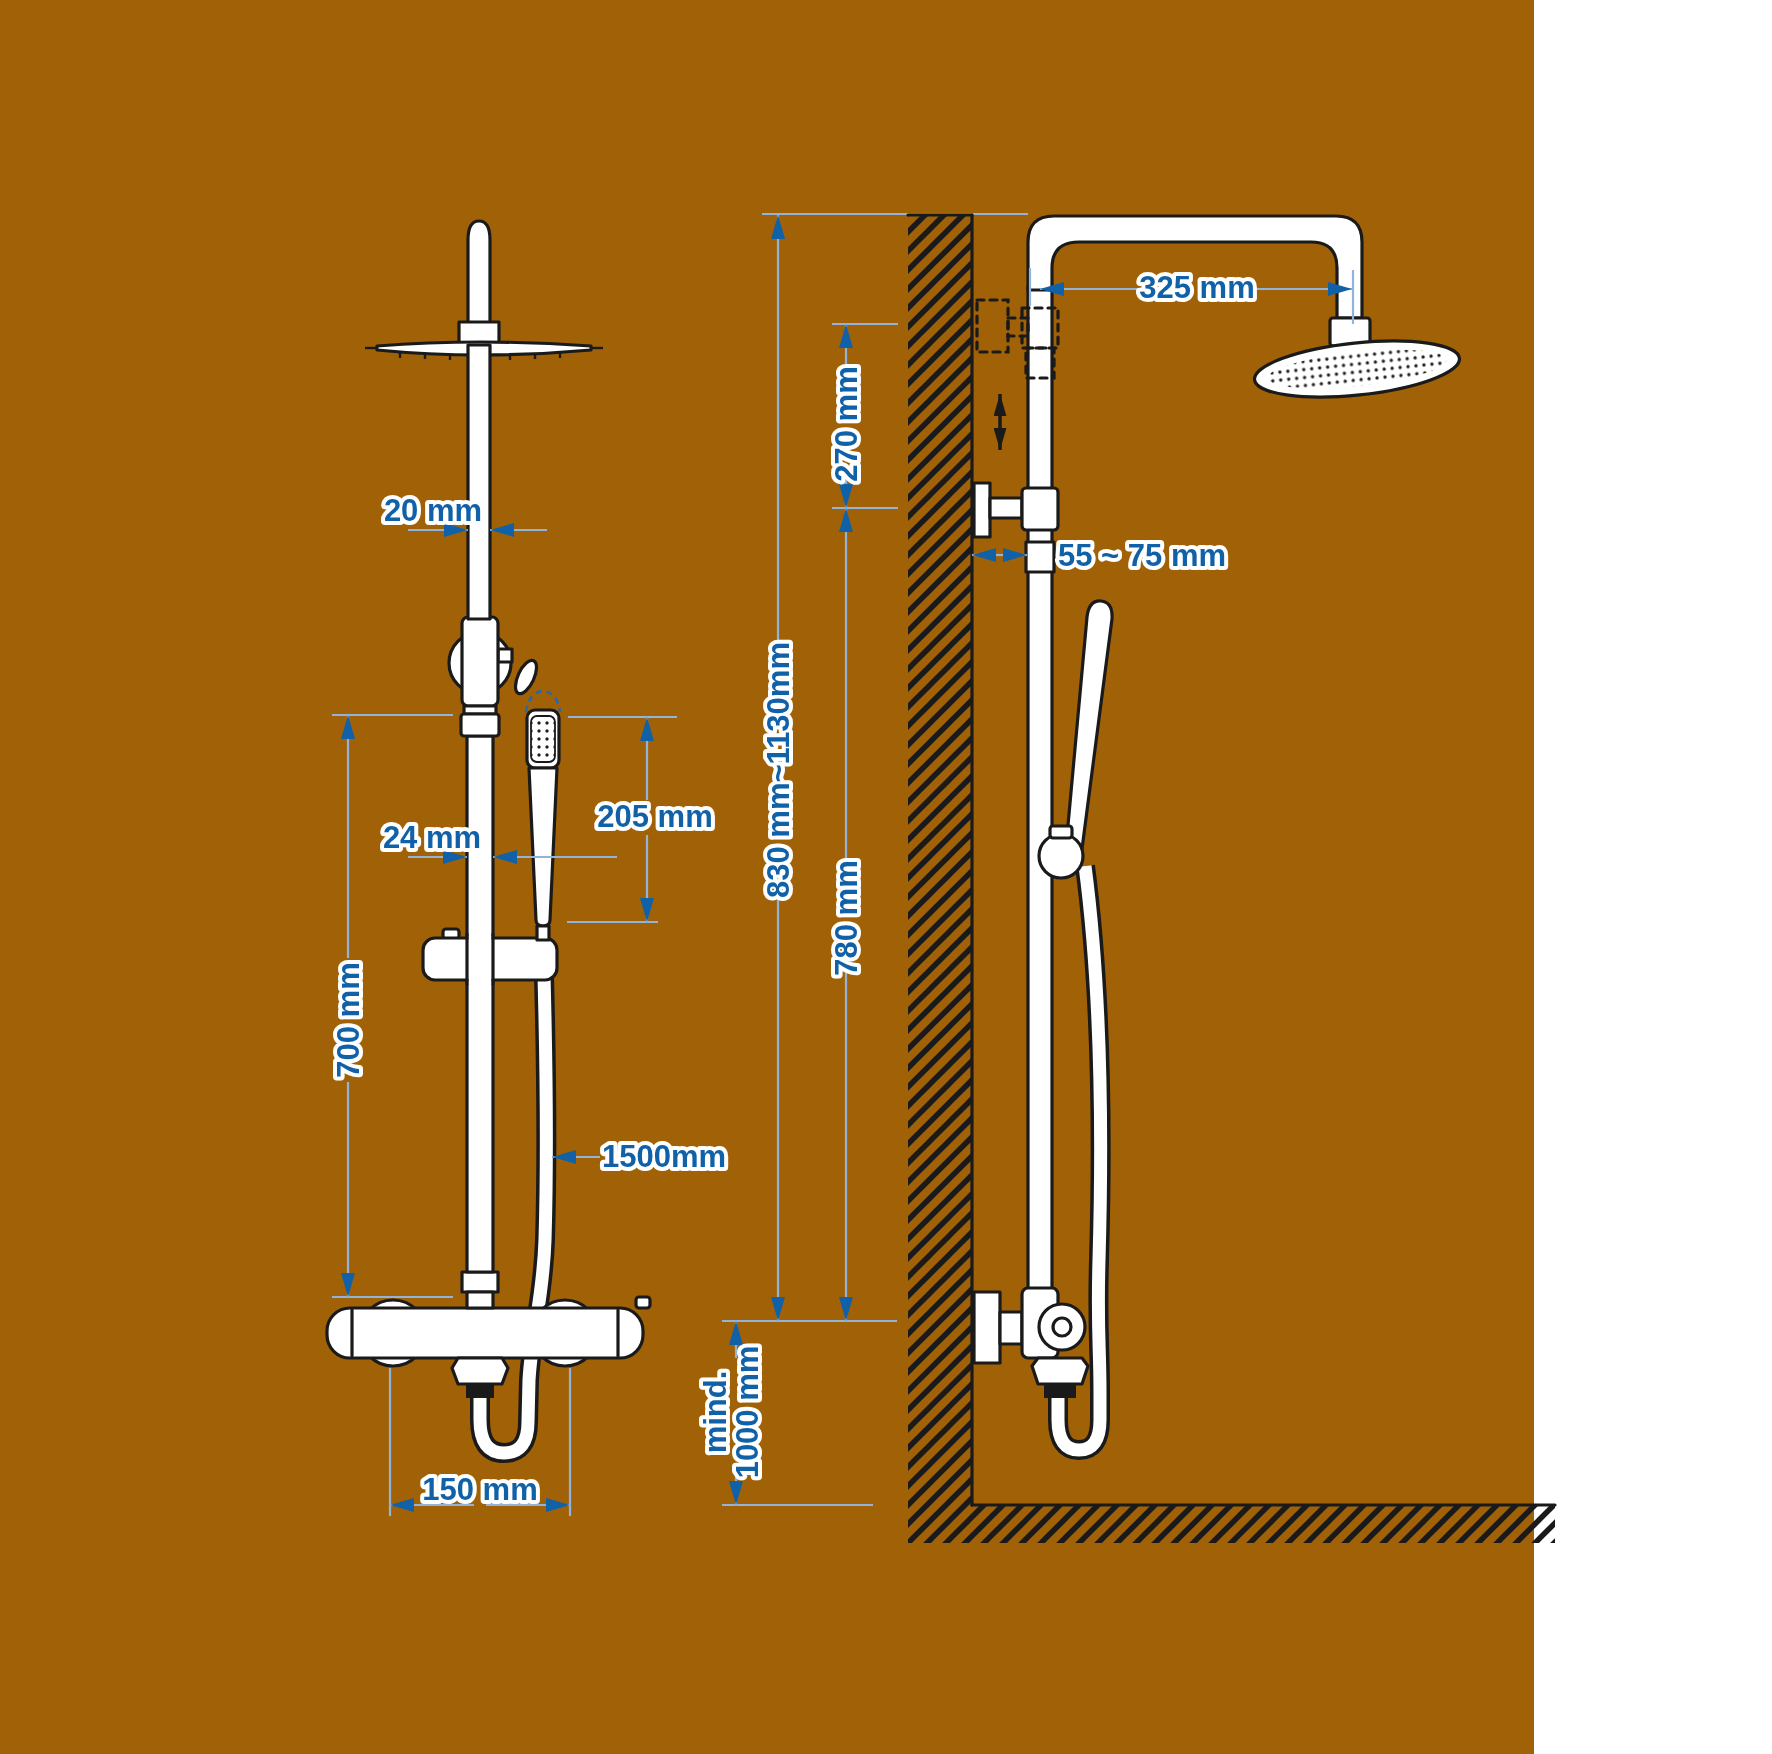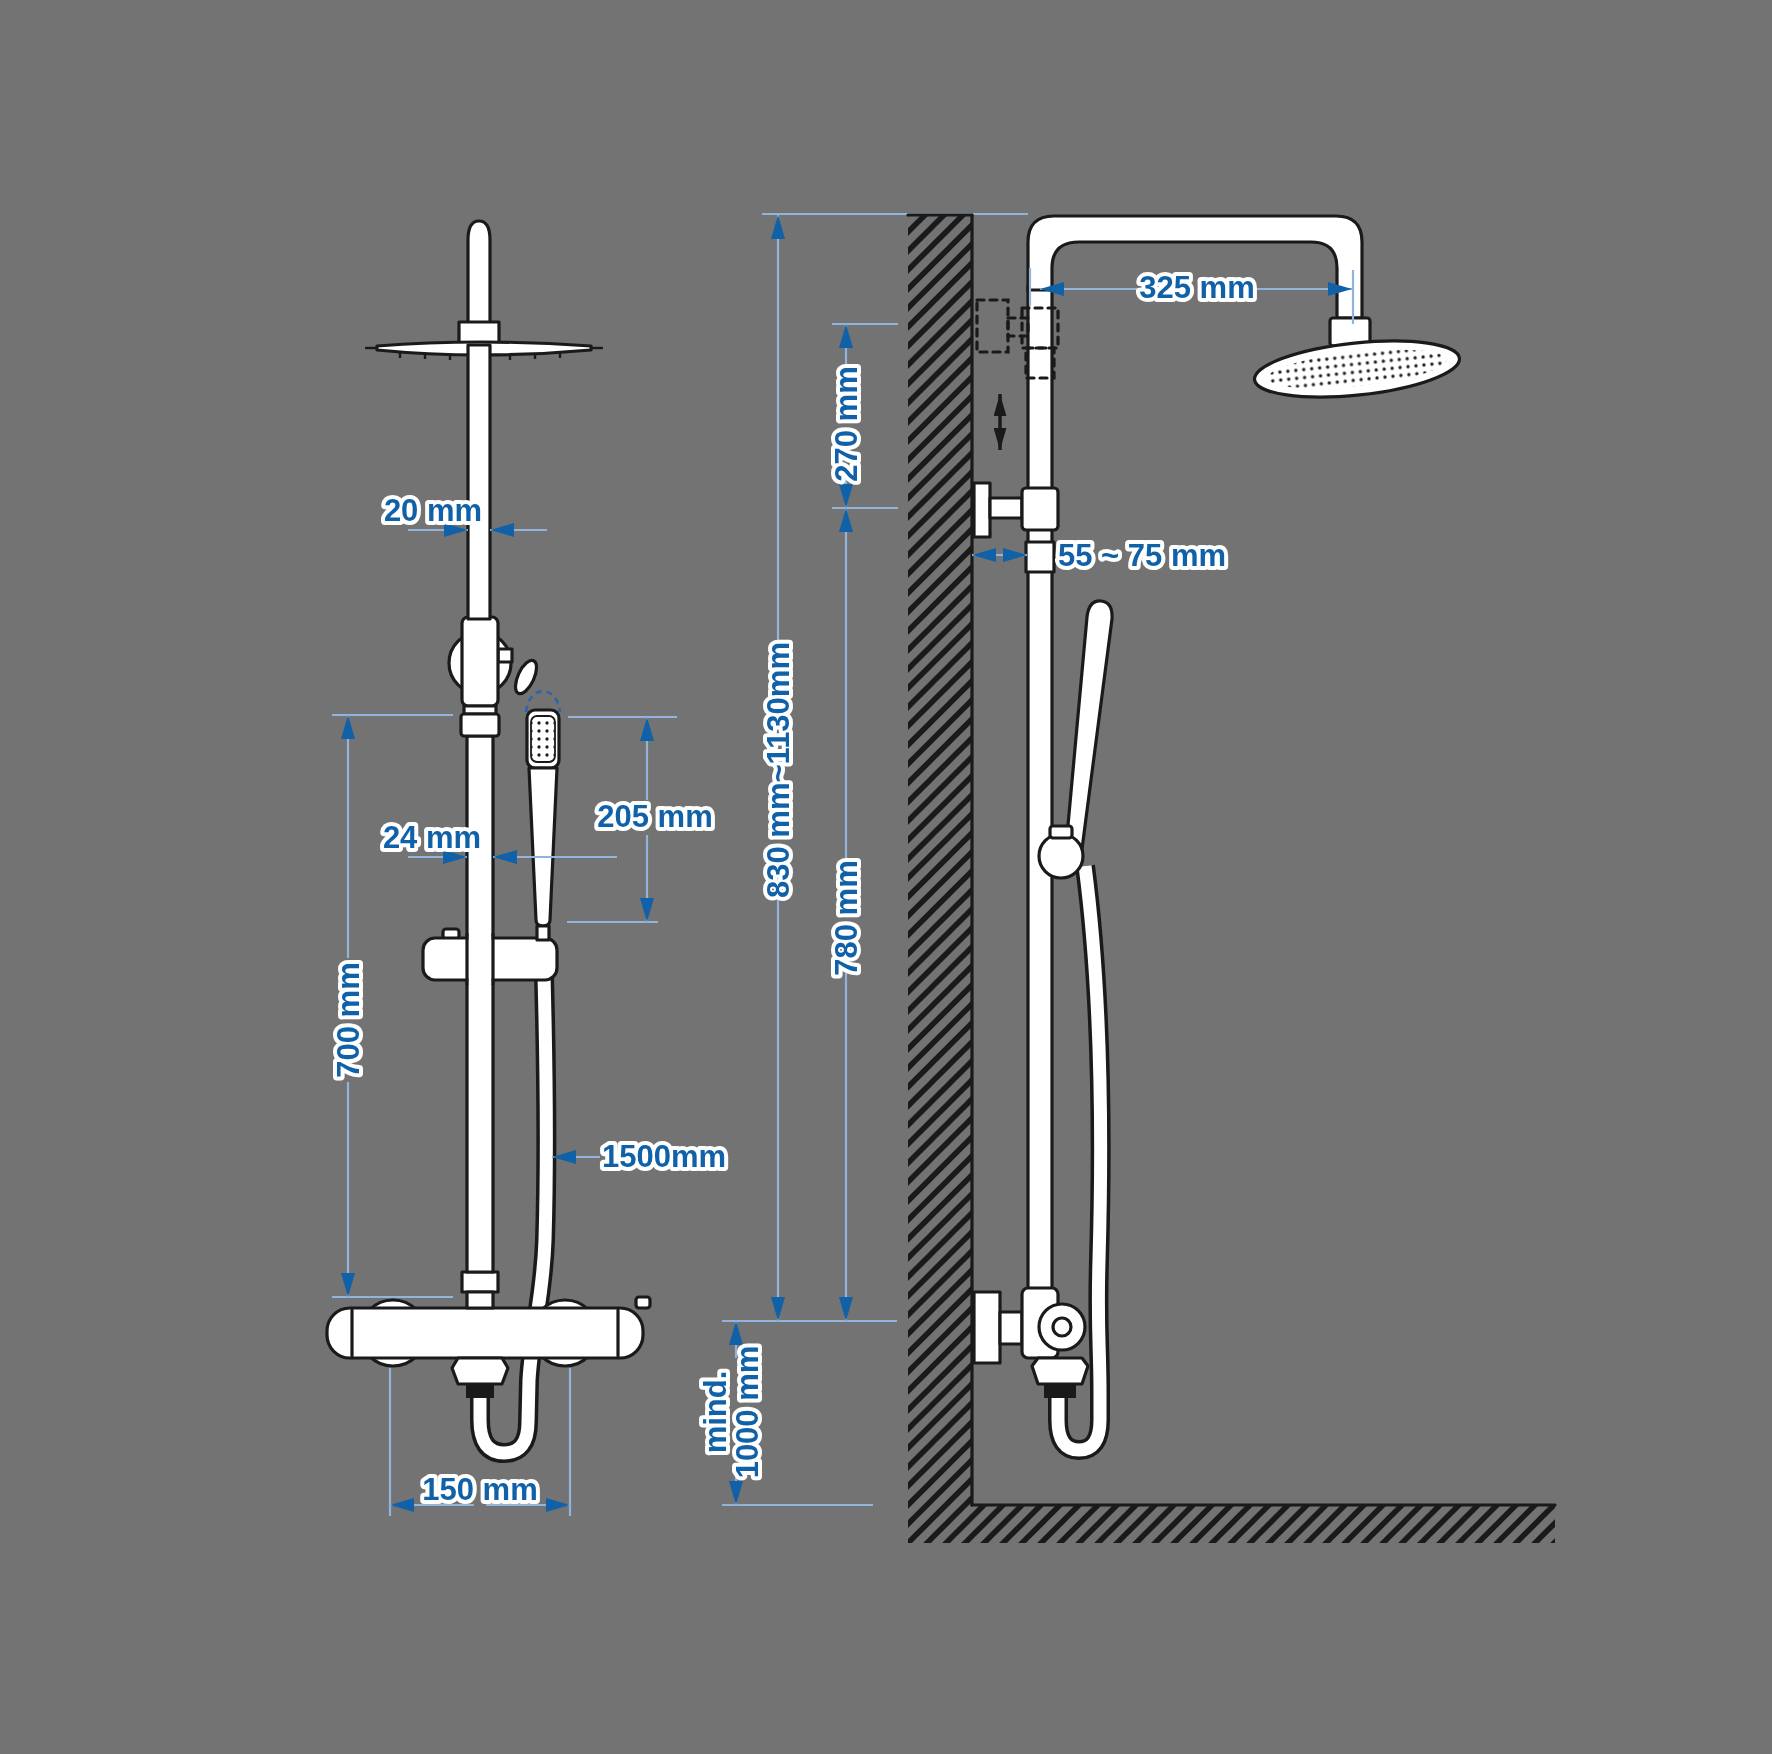--- a/index.html
+++ b/index.html
@@ -1,16 +1,16 @@
 <!DOCTYPE html>
 <html><head>
 <meta charset="utf-8">
 <style>
   html,body { margin:0; padding:0; background:#ffffff; }
-  .stage { width:1772px; height:1754px; background:#737373; position:relative; }
+  .stage { width:1534px; height:1754px; background:#a16207; position:relative; }
   svg { display:block; }
   
   .ln    { stroke:#1a1a1a; stroke-width:3.2; fill:none; stroke-linecap:round; }
   .shape { fill:#ffffff; stroke:#1a1a1a; stroke-width:3.2; stroke-linejoin:round; }
   .solidfill { fill:#1a1a1a; stroke:none; }
   .dash  { stroke-dasharray:7 6; }
   .bluedash { stroke:#2a66a8; stroke-width:2.6; fill:none; stroke-dasharray:6 5; }
   
   .tube     { stroke:#1a1a1a; stroke-width:20; fill:none; }
   .tubecore { stroke:#ffffff; stroke-width:13; fill:none; }

